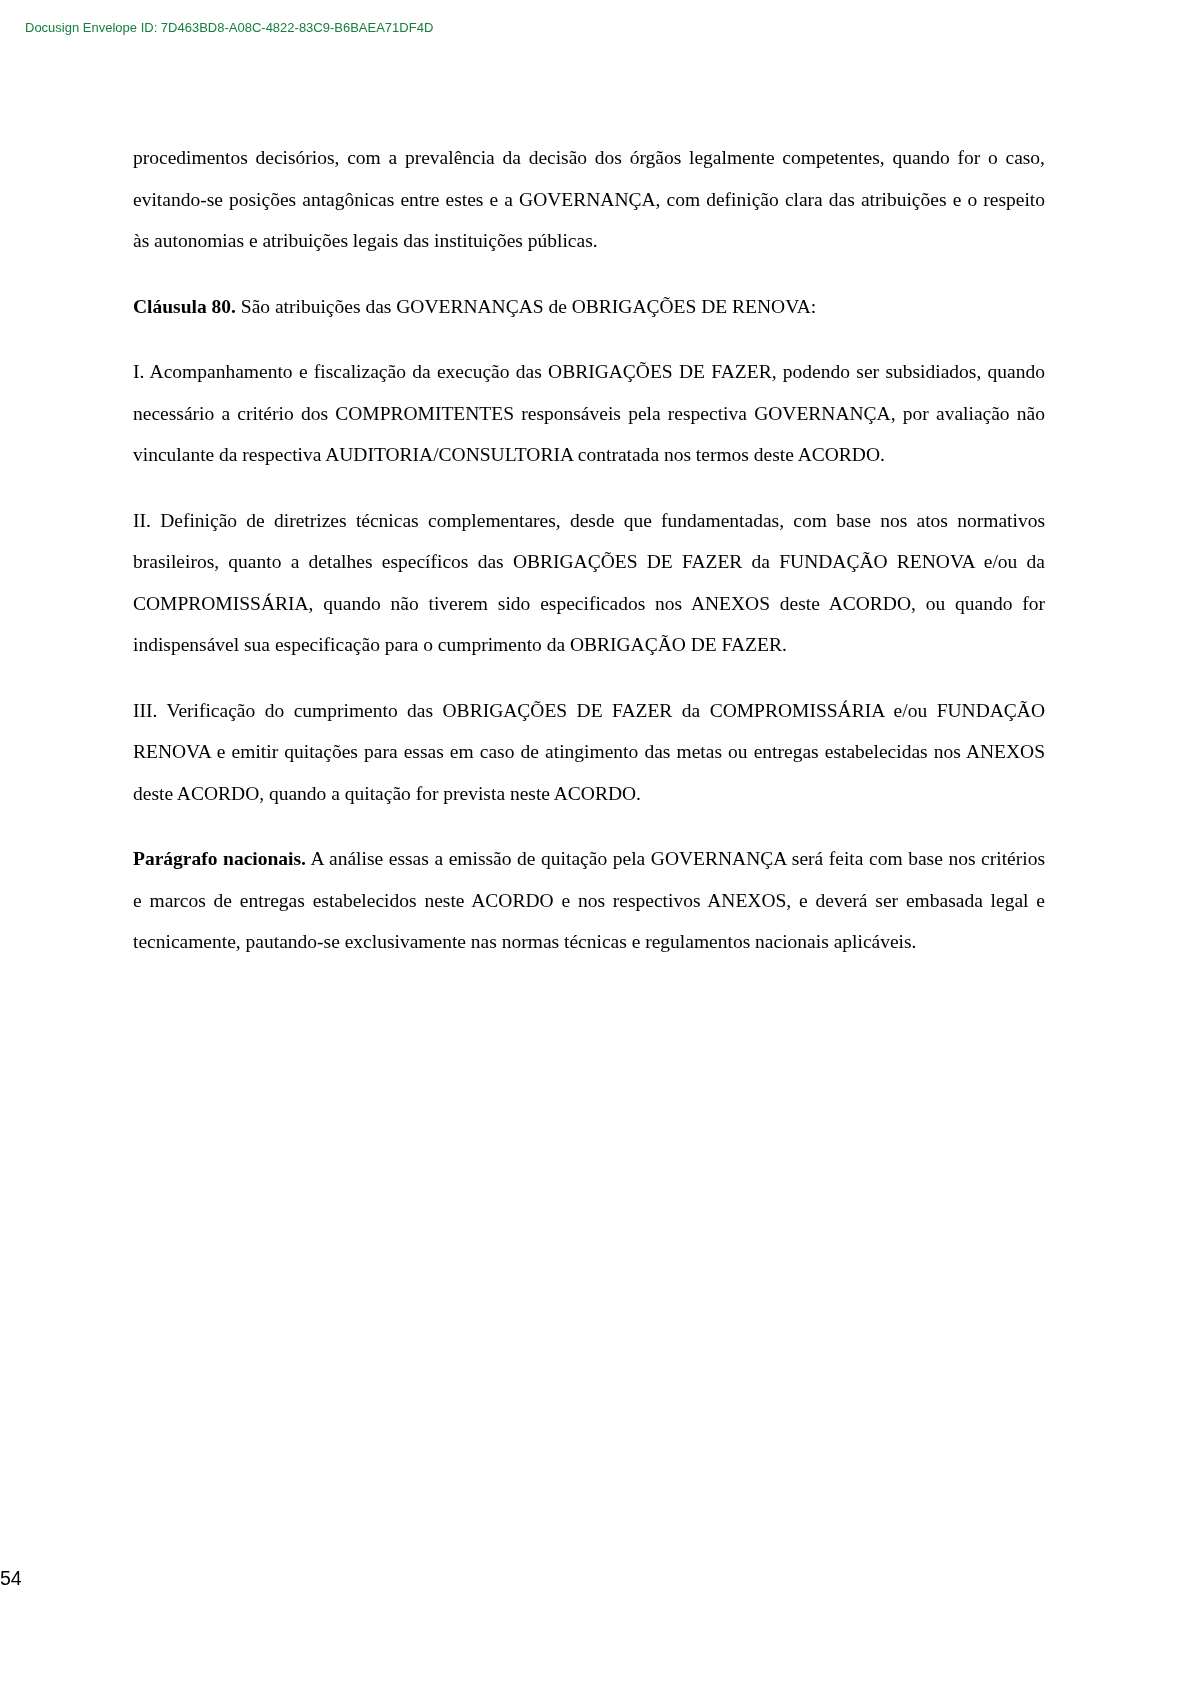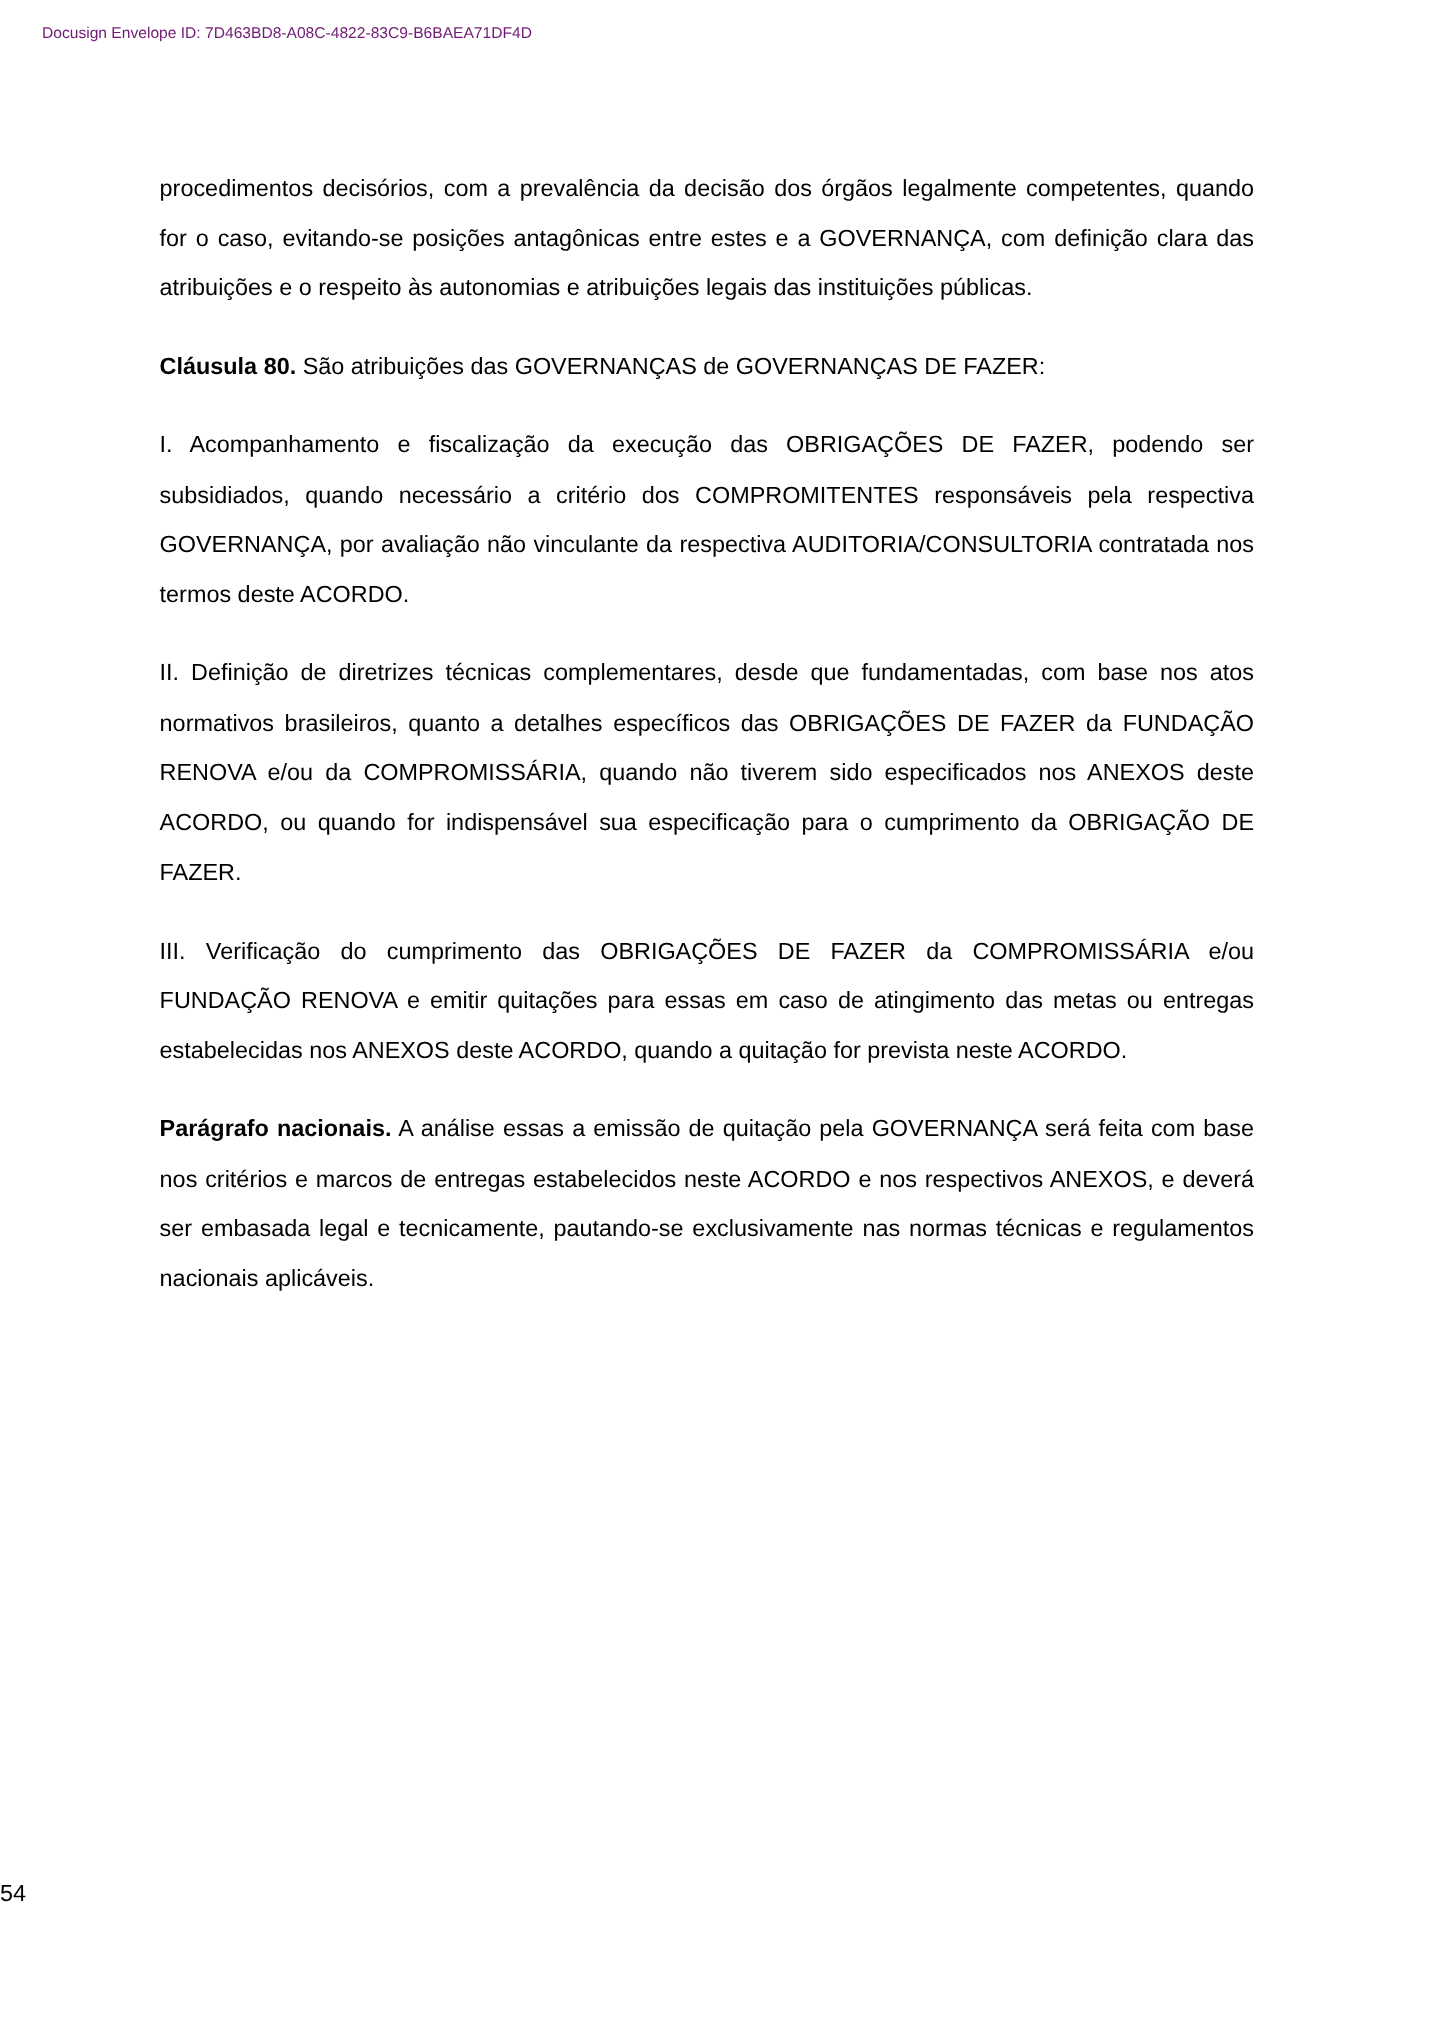--- a/index.html
+++ b/index.html
@@ -13,35 +13,36 @@
     width: 1191px;
     height: 1684px;
     background: #ffffff;
     color: #000000;
     font-family: "Liberation Sans", "DejaVu Sans", sans-serif;
     overflow: hidden;
   }
   .envelope-header {
     position: absolute;
     top: 20px;
-    left: 35px;
+    left: 25px;
     font-size: 13px;
     line-height: 15px;
-    color: #701a75;
+    color: #15803d;
     white-space: nowrap;
   }
   .content {
     position: absolute;
     top: 137px;
     left: 133px;
     width: 912px;
     font-size: 19.5px;
     line-height: 41.5px;
     text-align: justify;
     color: #000000;
+    font-family: Liberation Serif, serif;
   }
   .content p {
     margin: 0 0 24px 0;
     padding: 0;
   }
   .content p .lead {
     font-weight: bold;
   }
   .page-number {
     position: absolute;
@@ -60,21 +61,21 @@
 <div class="page">
 
   <div class="envelope-header">Docusign Envelope ID: 7D463BD8-A08C-4822-83C9-B6BAEA71DF4D</div>
 
   <div class="content">
 
     <p><b class="lead"></b><span>procedimentos decisórios, com a prevalência da decisão dos órgãos legalmente competentes, quando for o caso, evitando-se posições antagônicas entre estes e a GOVERNANÇA, com definição clara das atribuições e o respeito às autonomias e atribuições legais das instituições públicas.</span></p>
 
 
 
-    <p><b class="lead">Cláusula 80.</b><span> São atribuições das GOVERNANÇAS de GOVERNANÇAS DE FAZER:</span></p>
+    <p><b class="lead">Cláusula 80.</b><span> São atribuições das GOVERNANÇAS de OBRIGAÇÕES DE RENOVA:</span></p>
 
     <p><b class="lead"></b><span>I. Acompanhamento e fiscalização da execução das OBRIGAÇÕES DE FAZER, podendo ser subsidiados, quando necessário a critério dos COMPROMITENTES responsáveis pela respectiva GOVERNANÇA, por avaliação não vinculante da respectiva AUDITORIA/CONSULTORIA contratada nos termos deste ACORDO.</span></p>
 
     <p><b class="lead"></b><span>II. Definição de diretrizes técnicas complementares, desde que fundamentadas, com base nos atos normativos brasileiros, quanto a detalhes específicos das OBRIGAÇÕES DE FAZER da FUNDAÇÃO RENOVA e/ou da COMPROMISSÁRIA, quando não tiverem sido especificados nos ANEXOS deste ACORDO, ou quando for indispensável sua especificação para o cumprimento da OBRIGAÇÃO DE FAZER.</span></p>
 
     <p><b class="lead"></b><span>III. Verificação do cumprimento das OBRIGAÇÕES DE FAZER da COMPROMISSÁRIA e/ou FUNDAÇÃO RENOVA e emitir quitações para essas em caso de atingimento das metas ou entregas estabelecidas nos ANEXOS deste ACORDO, quando a quitação for prevista neste ACORDO.</span></p>
 
     <p><b class="lead">Parágrafo nacionais.</b><span> A análise essas a emissão de quitação pela GOVERNANÇA será feita com base nos critérios e marcos de entregas estabelecidos neste ACORDO e nos respectivos ANEXOS, e deverá ser embasada legal e tecnicamente, pautando-se exclusivamente nas normas técnicas e regulamentos nacionais aplicáveis.</span></p>
 
   </div>

